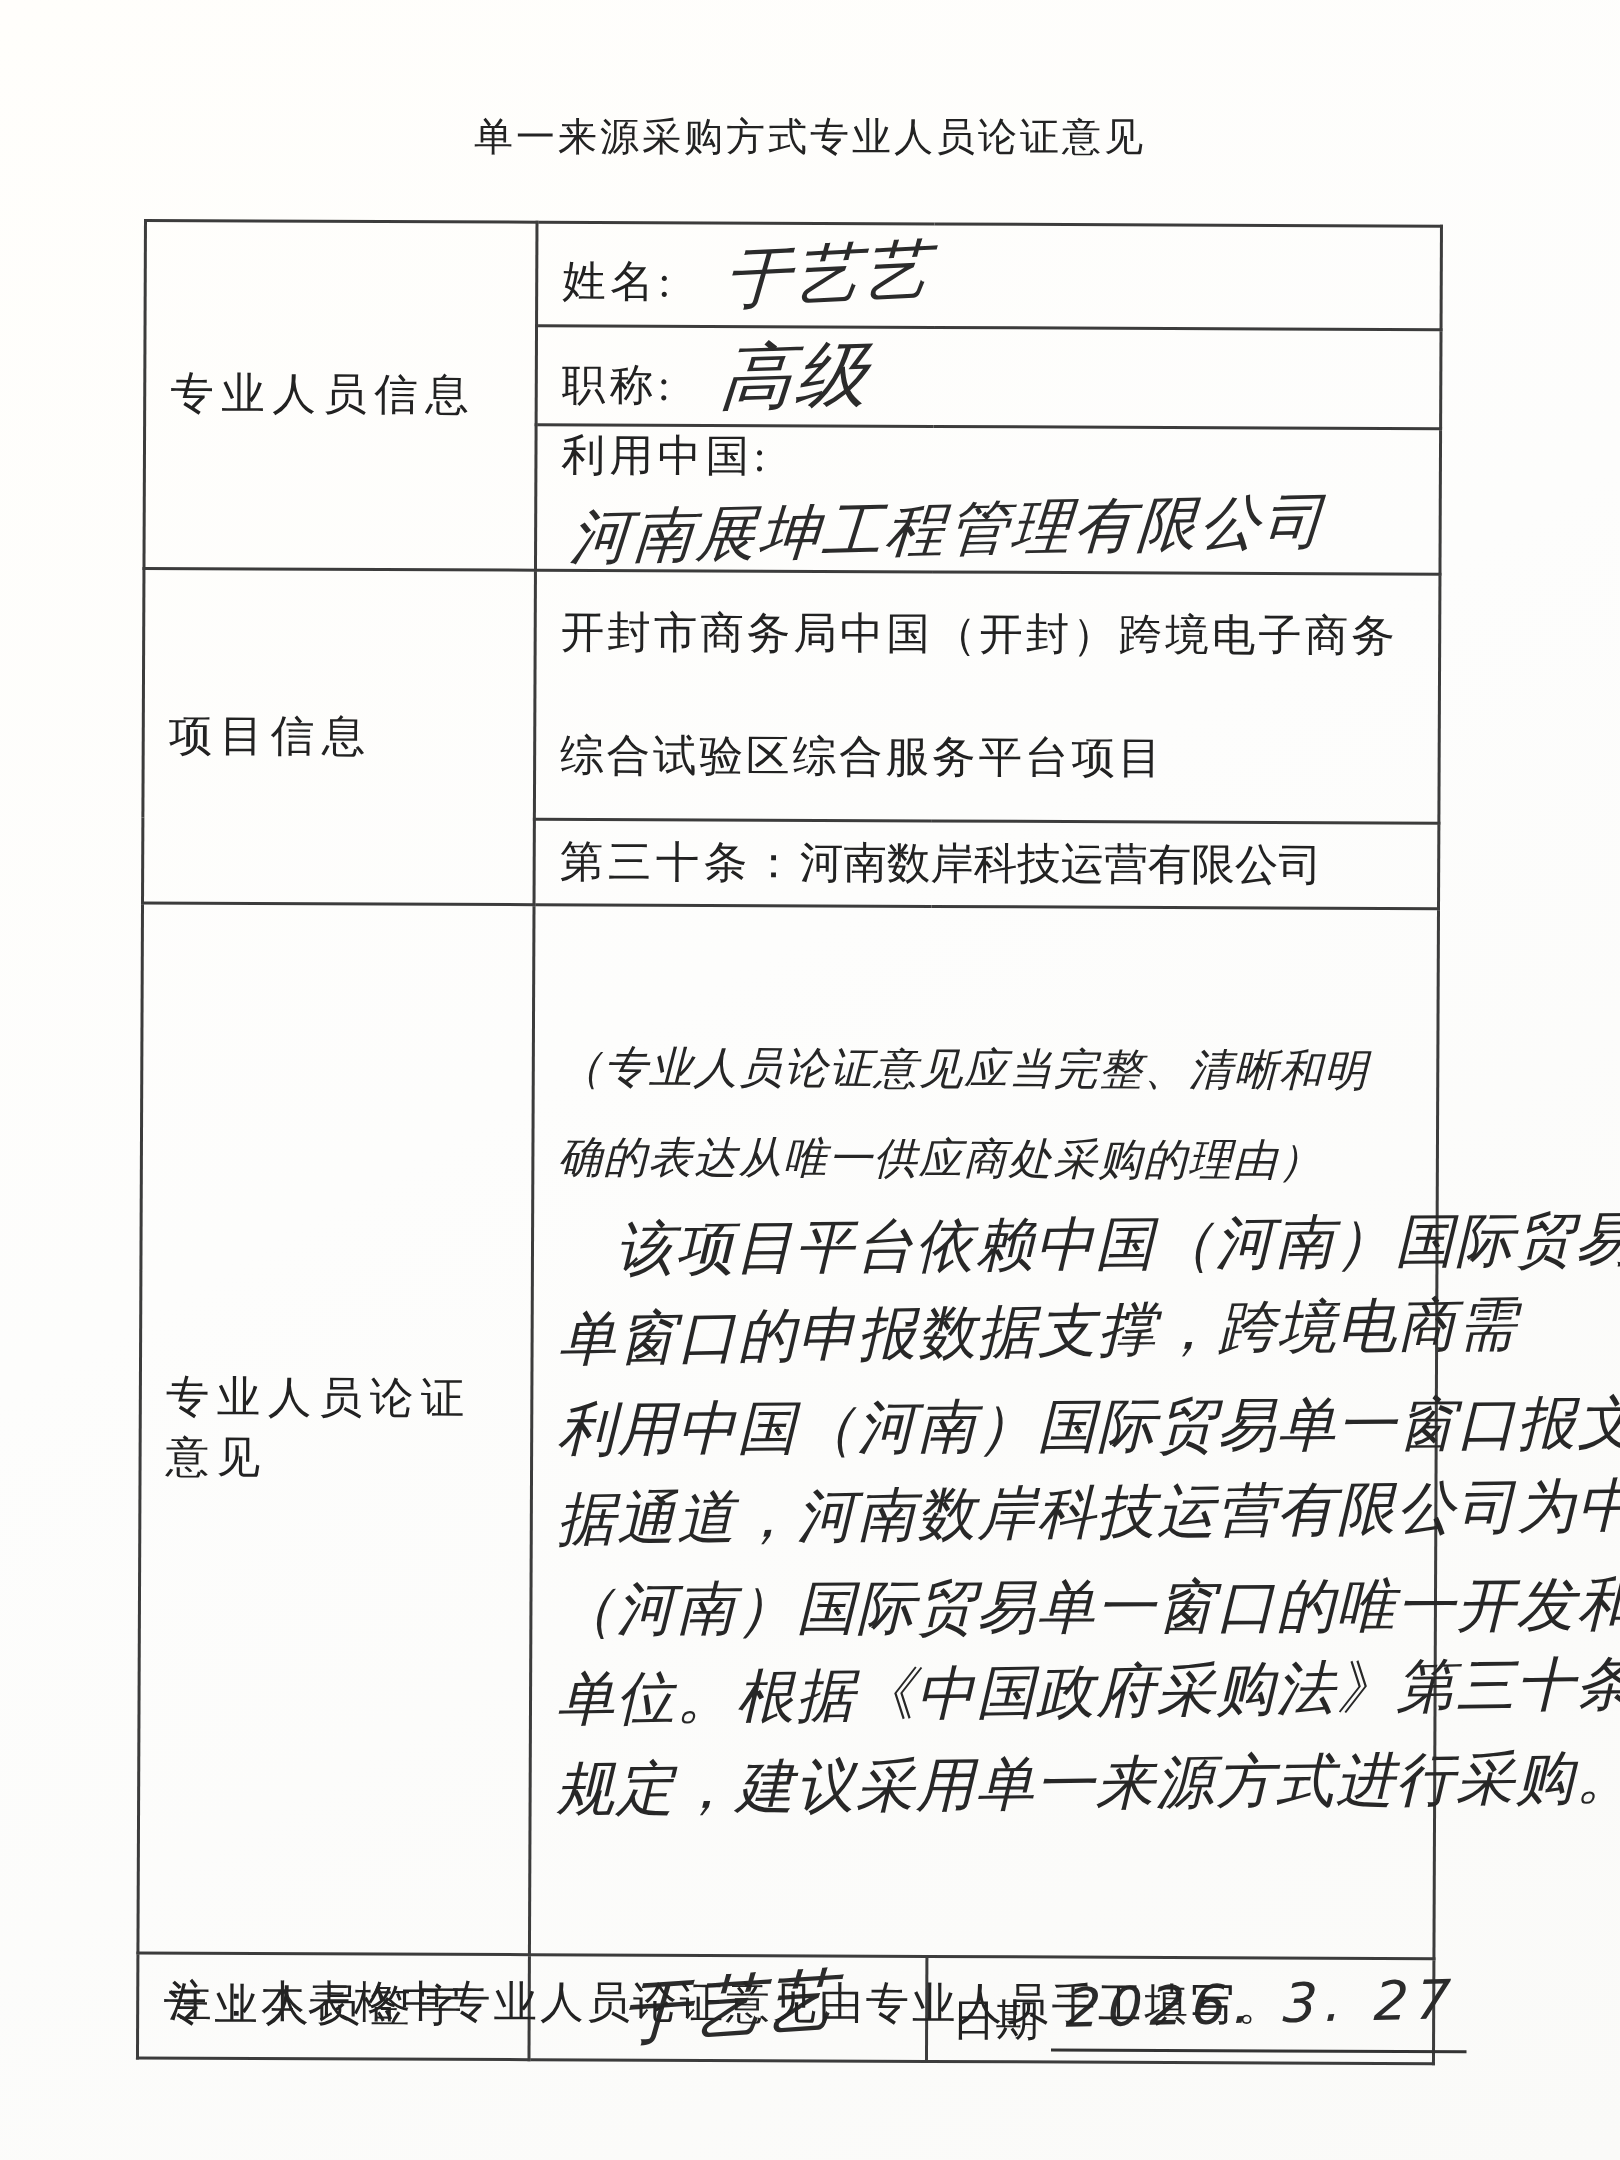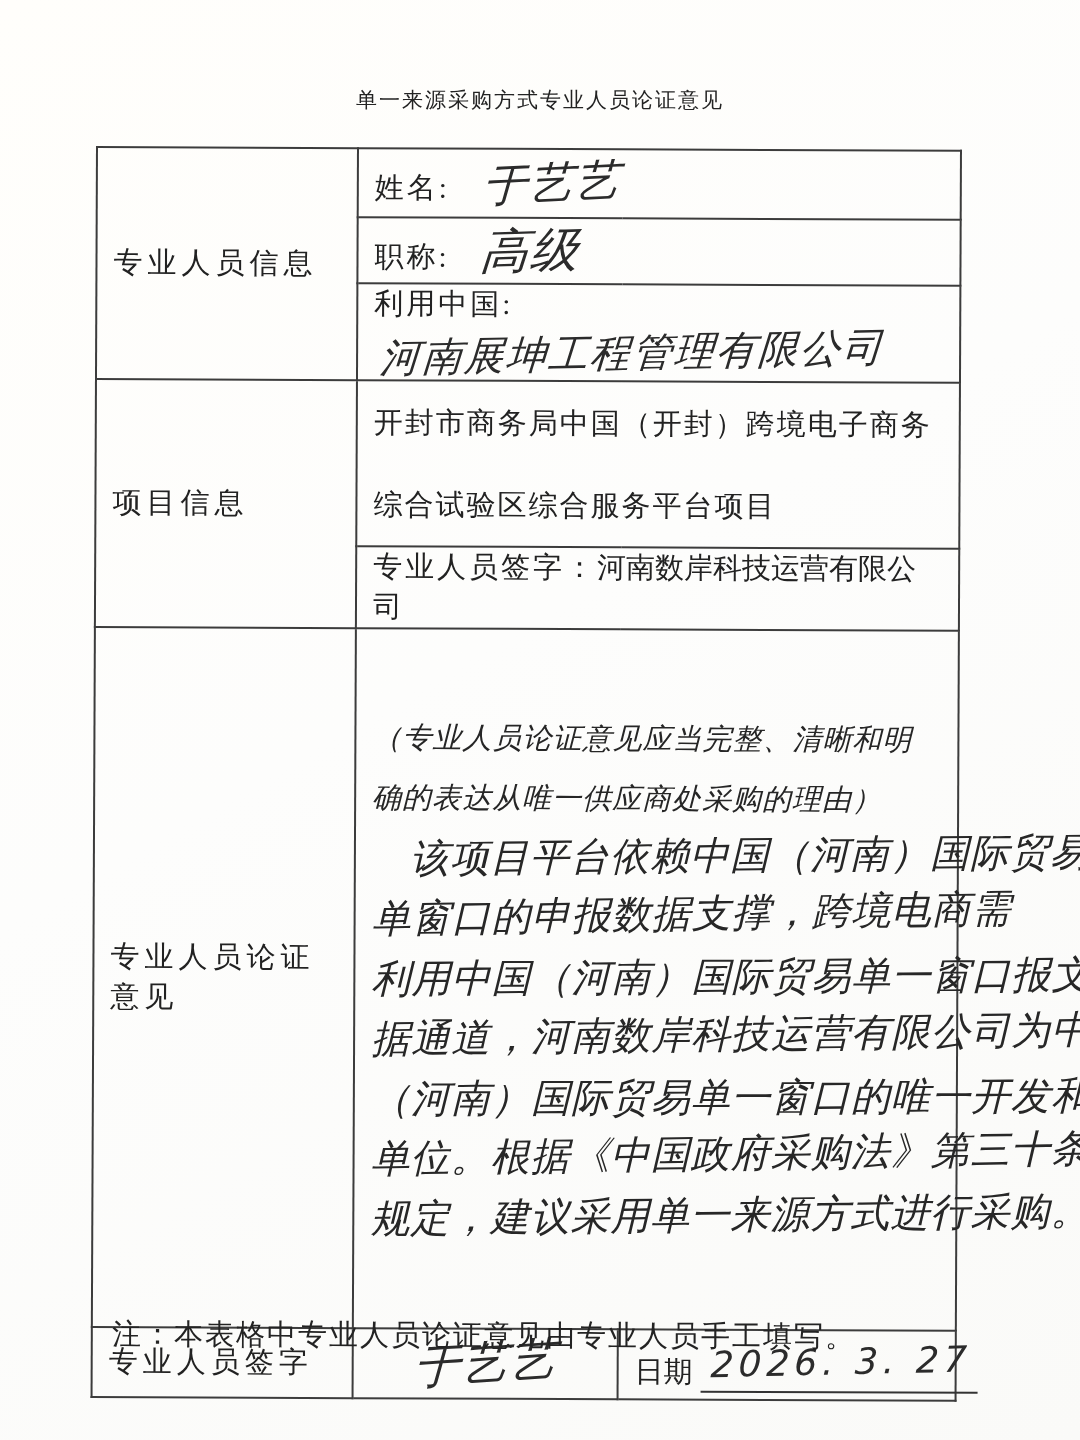--- a/index.html
+++ b/index.html
@@ -9,23 +9,23 @@
     color:#1e1e1e;
     background:#ffffff;
   }
   .page {
     position:relative;
     width:1080px; height:1440px;
     background:linear-gradient(150deg,#fffefb 0%,#fdfdfc 45%,#fafaf8 100%);
     overflow:hidden;
   }
   .doc-title {
-    position:absolute; top:86px; left:0; width:1080px;
+    position:absolute; top:74px; left:0; width:1080px;
     text-align:center;
-    font-size:21px; letter-spacing:2px;
+    font-size:26px; letter-spacing:2px;
     color:#232323;
   }
   .form-wrap {
     position:absolute; left:96px; top:146px;
     transform:rotate(0.25deg);
     transform-origin:top left;
   }
   table.form {
     border-collapse:collapse;
     table-layout:fixed;
@@ -154,21 +154,21 @@
         </td>
       </tr>
 
       <tr class="r-proj">
         <td rowspan="2" class="sect-label">项目信息</td>
         <td colspan="2" class="project-name">开封市商务局中国（开封）跨境电子商务综合试验区综合服务平台项目</td>
       </tr>
 
       <tr class="r-supp">
         <td colspan="2">
-          <span class="field-label">专业人员签字：</span><span>河南数岸科技运营有限公司</span>
+          <span class="field-label">第三十条：</span><span>河南数岸科技运营有限公司</span>
         </td>
       </tr>
 
       <tr class="r-op">
         <td class="sect-label">专业人员论证意见</td>
         <td colspan="2" class="opinion-cell">
           <div class="instruction">（专业人员论证意见应当完整、清晰和明确的表达从唯一供应商处采购的理由）</div>
           <div class="op-lines">
             <div class="op-line">该项目平台依赖中国（河南）国际贸易</div>
             <div class="op-line">单窗口的申报数据支撑，跨境电商需</div>

